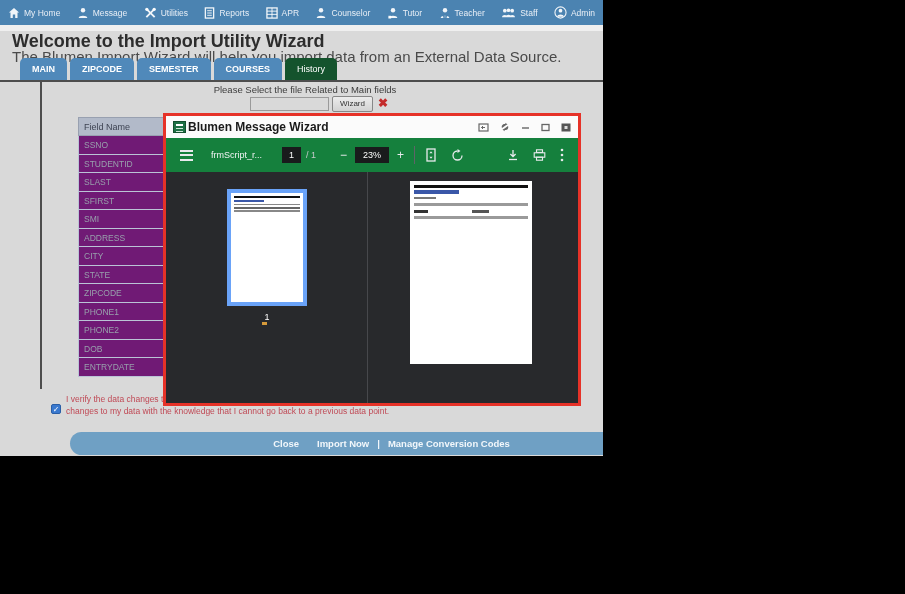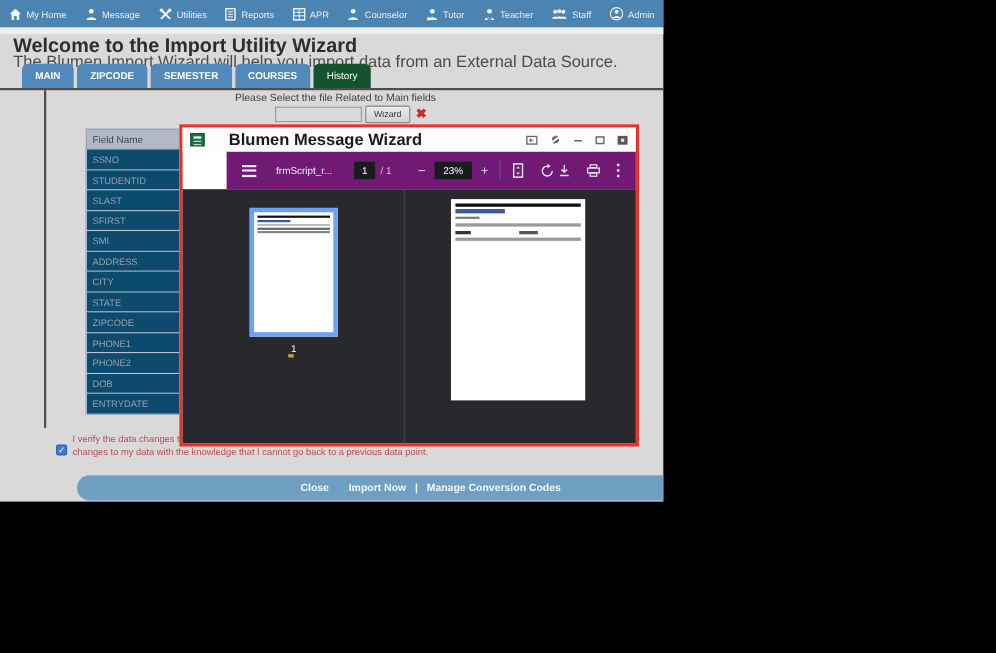--- a/index.html
+++ b/index.html
@@ -30,46 +30,46 @@
 
   
   #file-prompt{left:170px;top:84px;width:270px;text-align:center;font-size:9.5px;color:#3c3c3c;}
   #file-input{left:250px;top:97px;width:79px;height:14px;border:1px solid #9a9a9a;background:#d9d9d9;font-size:8px;padding:0 2px;}
   #select-btn{left:332px;top:96px;width:41px;height:16px;background:linear-gradient(#ececec,#d2d2d2);border:1px solid #878787;border-radius:2px;font-size:8px;color:#333;text-align:center;line-height:14px;cursor:pointer;}
   #clear-x{left:378px;top:96px;font-size:12px;font-weight:bold;color:#c42b2b;cursor:pointer;}
 
   
   #field-table{left:78px;top:117px;width:88px;}
   .ft-header{height:19px;line-height:19px;background:#b2bac9;color:#3e4453;font-size:9px;padding-left:5px;border:1px solid #98a0b0;}
-  .ft-row{height:18.5px;line-height:18.5px;background:#0c4a6e;color:#98a0ac;font-size:8.5px;padding-left:5px;border:1px solid #bac3d6;border-top:none;}
+  .ft-row{height:18.5px;line-height:18.5px;background:#701a75;color:#98a0ac;font-size:8.5px;padding-left:5px;border:1px solid #bac3d6;border-top:none;}
 
   
   #verify-check{left:51px;top:404px;width:10px;height:10px;background:#3a79cf;border:1px solid #2a5ea6;border-radius:2px;color:#fff;font-size:8px;line-height:9px;text-align:center;cursor:pointer;}
   .verify-line{left:66px;font-size:8.5px;color:#c04a56;white-space:nowrap;}
   #verify-line1{top:394px;}
   #verify-line2{top:406px;}
 
   
   #footer-bar{left:70px;top:432px;width:533px;height:23px;background:#6fa0c4;border-radius:12px 0 0 12px;display:flex;align-items:center;justify-content:center;color:#f2f7fb;font-size:9.5px;font-weight:bold;}
   #footer-bar .grp{display:flex;gap:8px;transform:translateX(55px);}
   #footer-bar span{cursor:pointer;}
   #footer-close{margin-right:10px;}
 
   
   #modal{left:163px;top:113px;width:418px;height:293px;border:3px solid #e63228;background:#fff;z-index:10;}
   #modal-titlebar{height:22px;background:#fbfbfb;display:flex;align-items:center;padding:0 7px;}
   #modal-doc-icon{width:13px;height:12px;background:#1e7145;border:1px solid #14502f;position:relative;}
   #modal-doc-icon::before{content:"";position:absolute;left:2px;top:2px;right:2px;height:2px;background:#fff;}
   #modal-doc-icon::after{content:"";position:absolute;left:2px;top:6px;right:2px;height:1px;background:#cfe6d8;box-shadow:0 3px 0 #cfe6d8;}
-  #modal-title{font-size:15px;font-weight:bold;color:#1a1a1a;margin-left:22px;}
+  #modal-title{font-size:12px;font-weight:bold;color:#1a1a1a;margin-left:2px;}
   #modal-controls{margin-left:auto;display:flex;align-items:center;gap:11px;}
   #modal-controls .mc{cursor:pointer;display:flex;align-items:center;}
 
   
-  #pdf-toolbar{height:34px;background:#701a75;display:flex;align-items:center;color:#e8eaed;padding:0 14px;margin-left:40px;}
+  #pdf-toolbar{height:34px;background:#15803d;display:flex;align-items:center;color:#e8eaed;padding:0 14px;}
   #pdf-menu{display:flex;flex-direction:column;gap:2.5px;cursor:pointer;}
   #pdf-menu div{width:13px;height:2px;background:#e8eaed;}
   #pdf-filename{font-size:9px;margin-left:18px;color:#f1f3f4;}
   #pdf-pagebox{margin-left:20px;width:19px;height:16px;background:#191b1c;color:#fff;font-size:9px;text-align:center;line-height:16px;}
   #pdf-pagetotal{font-size:9px;color:#c7cacc;margin-left:5px;}
   #zoom-out{margin-left:24px;font-size:12px;cursor:pointer;}
   #pdf-zoombox{margin-left:8px;width:34px;height:16px;background:#191b1c;color:#fff;font-size:9px;text-align:center;line-height:16px;}
   #zoom-in{margin-left:8px;font-size:12px;cursor:pointer;}
   .tb-divider{width:1px;height:18px;background:#5f6368;margin:0 10px;}
   .tb-icon{cursor:pointer;display:flex;align-items:center;}

